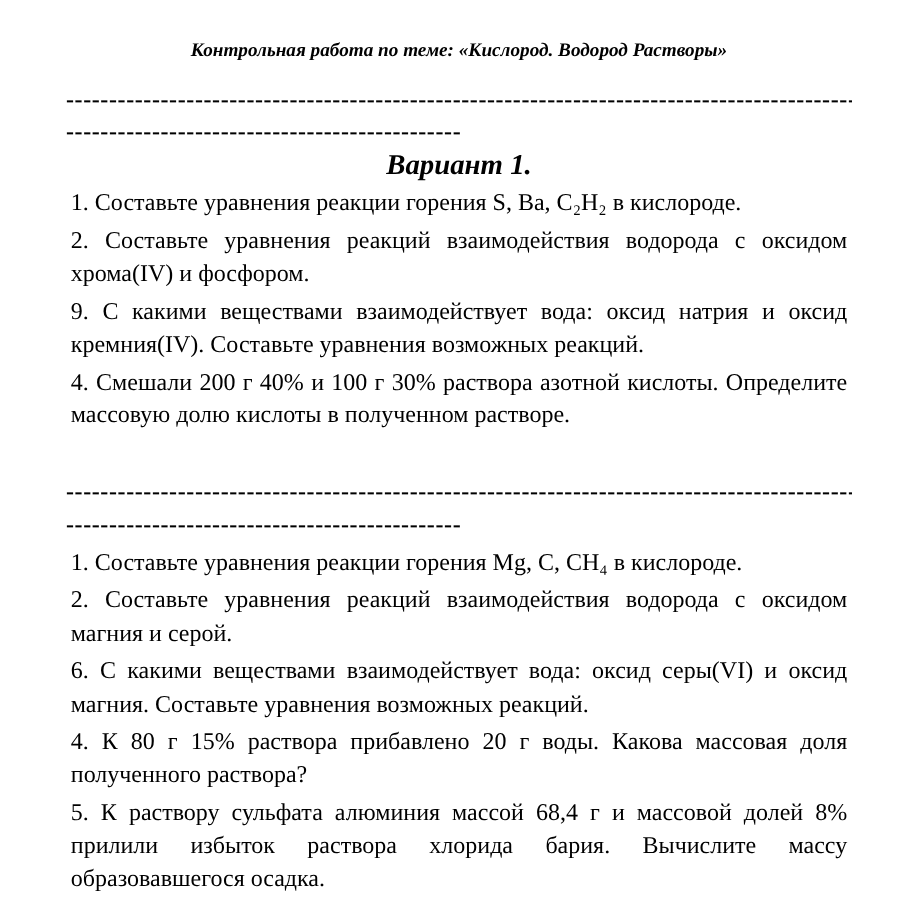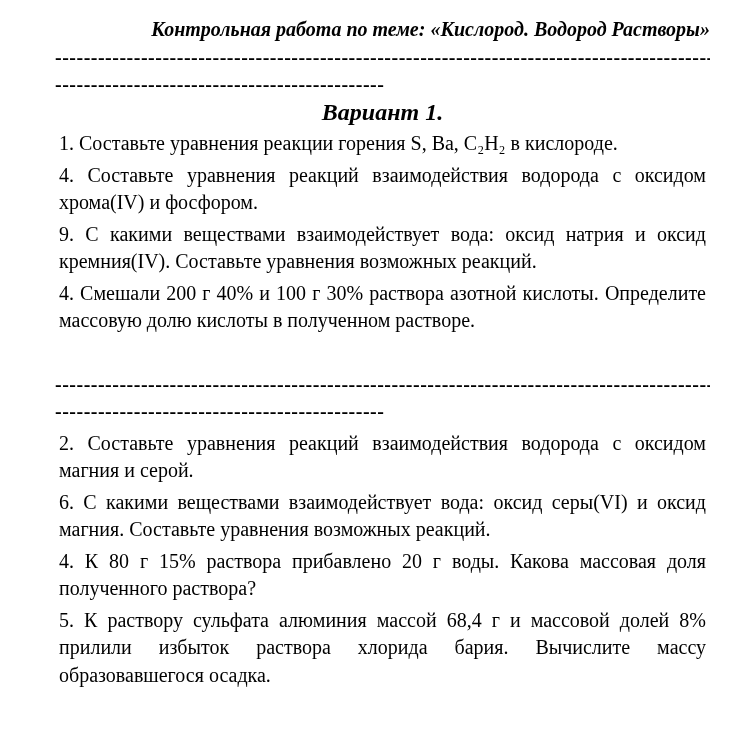--- a/index.html
+++ b/index.html
@@ -17,25 +17,25 @@
       width: 750px;
       height: 750px;
       overflow: hidden;
       padding: 16px 40px 0 55px;
       font-family: "Liberation Serif", "DejaVu Serif", serif;
       font-size: 20px;
       line-height: 27.5px;
       color: #000000;
     }
     .title {
-      margin: 0;
-      font-size: 20px;
+      margin: 13px;
+      font-size: 16px;
       font-weight: bold;
       font-style: italic;
-      text-align: right;
+      text-align: center;
     }
     .separator {
       font-weight: bold;
     }
     .sep-line {
       white-space: nowrap;
       overflow: hidden;
       letter-spacing: 0.5px;
     }
     .separator-2 {
@@ -61,28 +61,29 @@
   <h1 class="title">Контрольная работа по теме: «Кислород. Водород Растворы»</h1>
 
   <div class="separator">
     <div class="sep-line">------------------------------------------------------------------------------------------------</div>
     <div class="sep-line">----------------------------------------------</div>
   </div>
 
   <h2 class="variant-heading">Вариант 1.</h2>
 
   <p class="question">1. Составьте уравнения реакции горения S, Ba, C₂H₂ в кислороде.</p>
-  <p class="question">4. Составьте уравнения реакций взаимодействия водорода с оксидом хрома(IV) и фосфором.</p>
+  <p class="question">2. Составьте уравнения реакций взаимодействия водорода с оксидом хрома(IV) и фосфором.</p>
   <p class="question">9. С какими веществами взаимодействует вода: оксид натрия и оксид кремния(IV). Составьте уравнения возможных реакций.</p>
   <p class="question">4. Смешали 200 г 40% и 100 г 30% раствора азотной кислоты. Определите массовую долю кислоты в полученном растворе.</p>
 
   <div class="separator separator-2">
     <div class="sep-line">------------------------------------------------------------------------------------------------</div>
     <div class="sep-line">----------------------------------------------</div>
   </div>
 
 
+  <p class="question">1. Составьте уравнения реакции горения Mg, C, CH₄ в кислороде.</p>
   <p class="question">2. Составьте уравнения реакций взаимодействия водорода с оксидом магния и серой.</p>
   <p class="question">6. С какими веществами взаимодействует вода: оксид серы(VI) и оксид магния. Составьте уравнения возможных реакций.</p>
   <p class="question">4. К 80 г 15% раствора прибавлено 20 г воды. Какова массовая доля полученного раствора?</p>
   <p class="question">5. К раствору сульфата алюминия массой 68,4 г и массовой долей 8% прилили избыток раствора хлорида бария. Вычислите массу образовавшегося осадка.</p>
 
 </div>
 
 </body></html>

